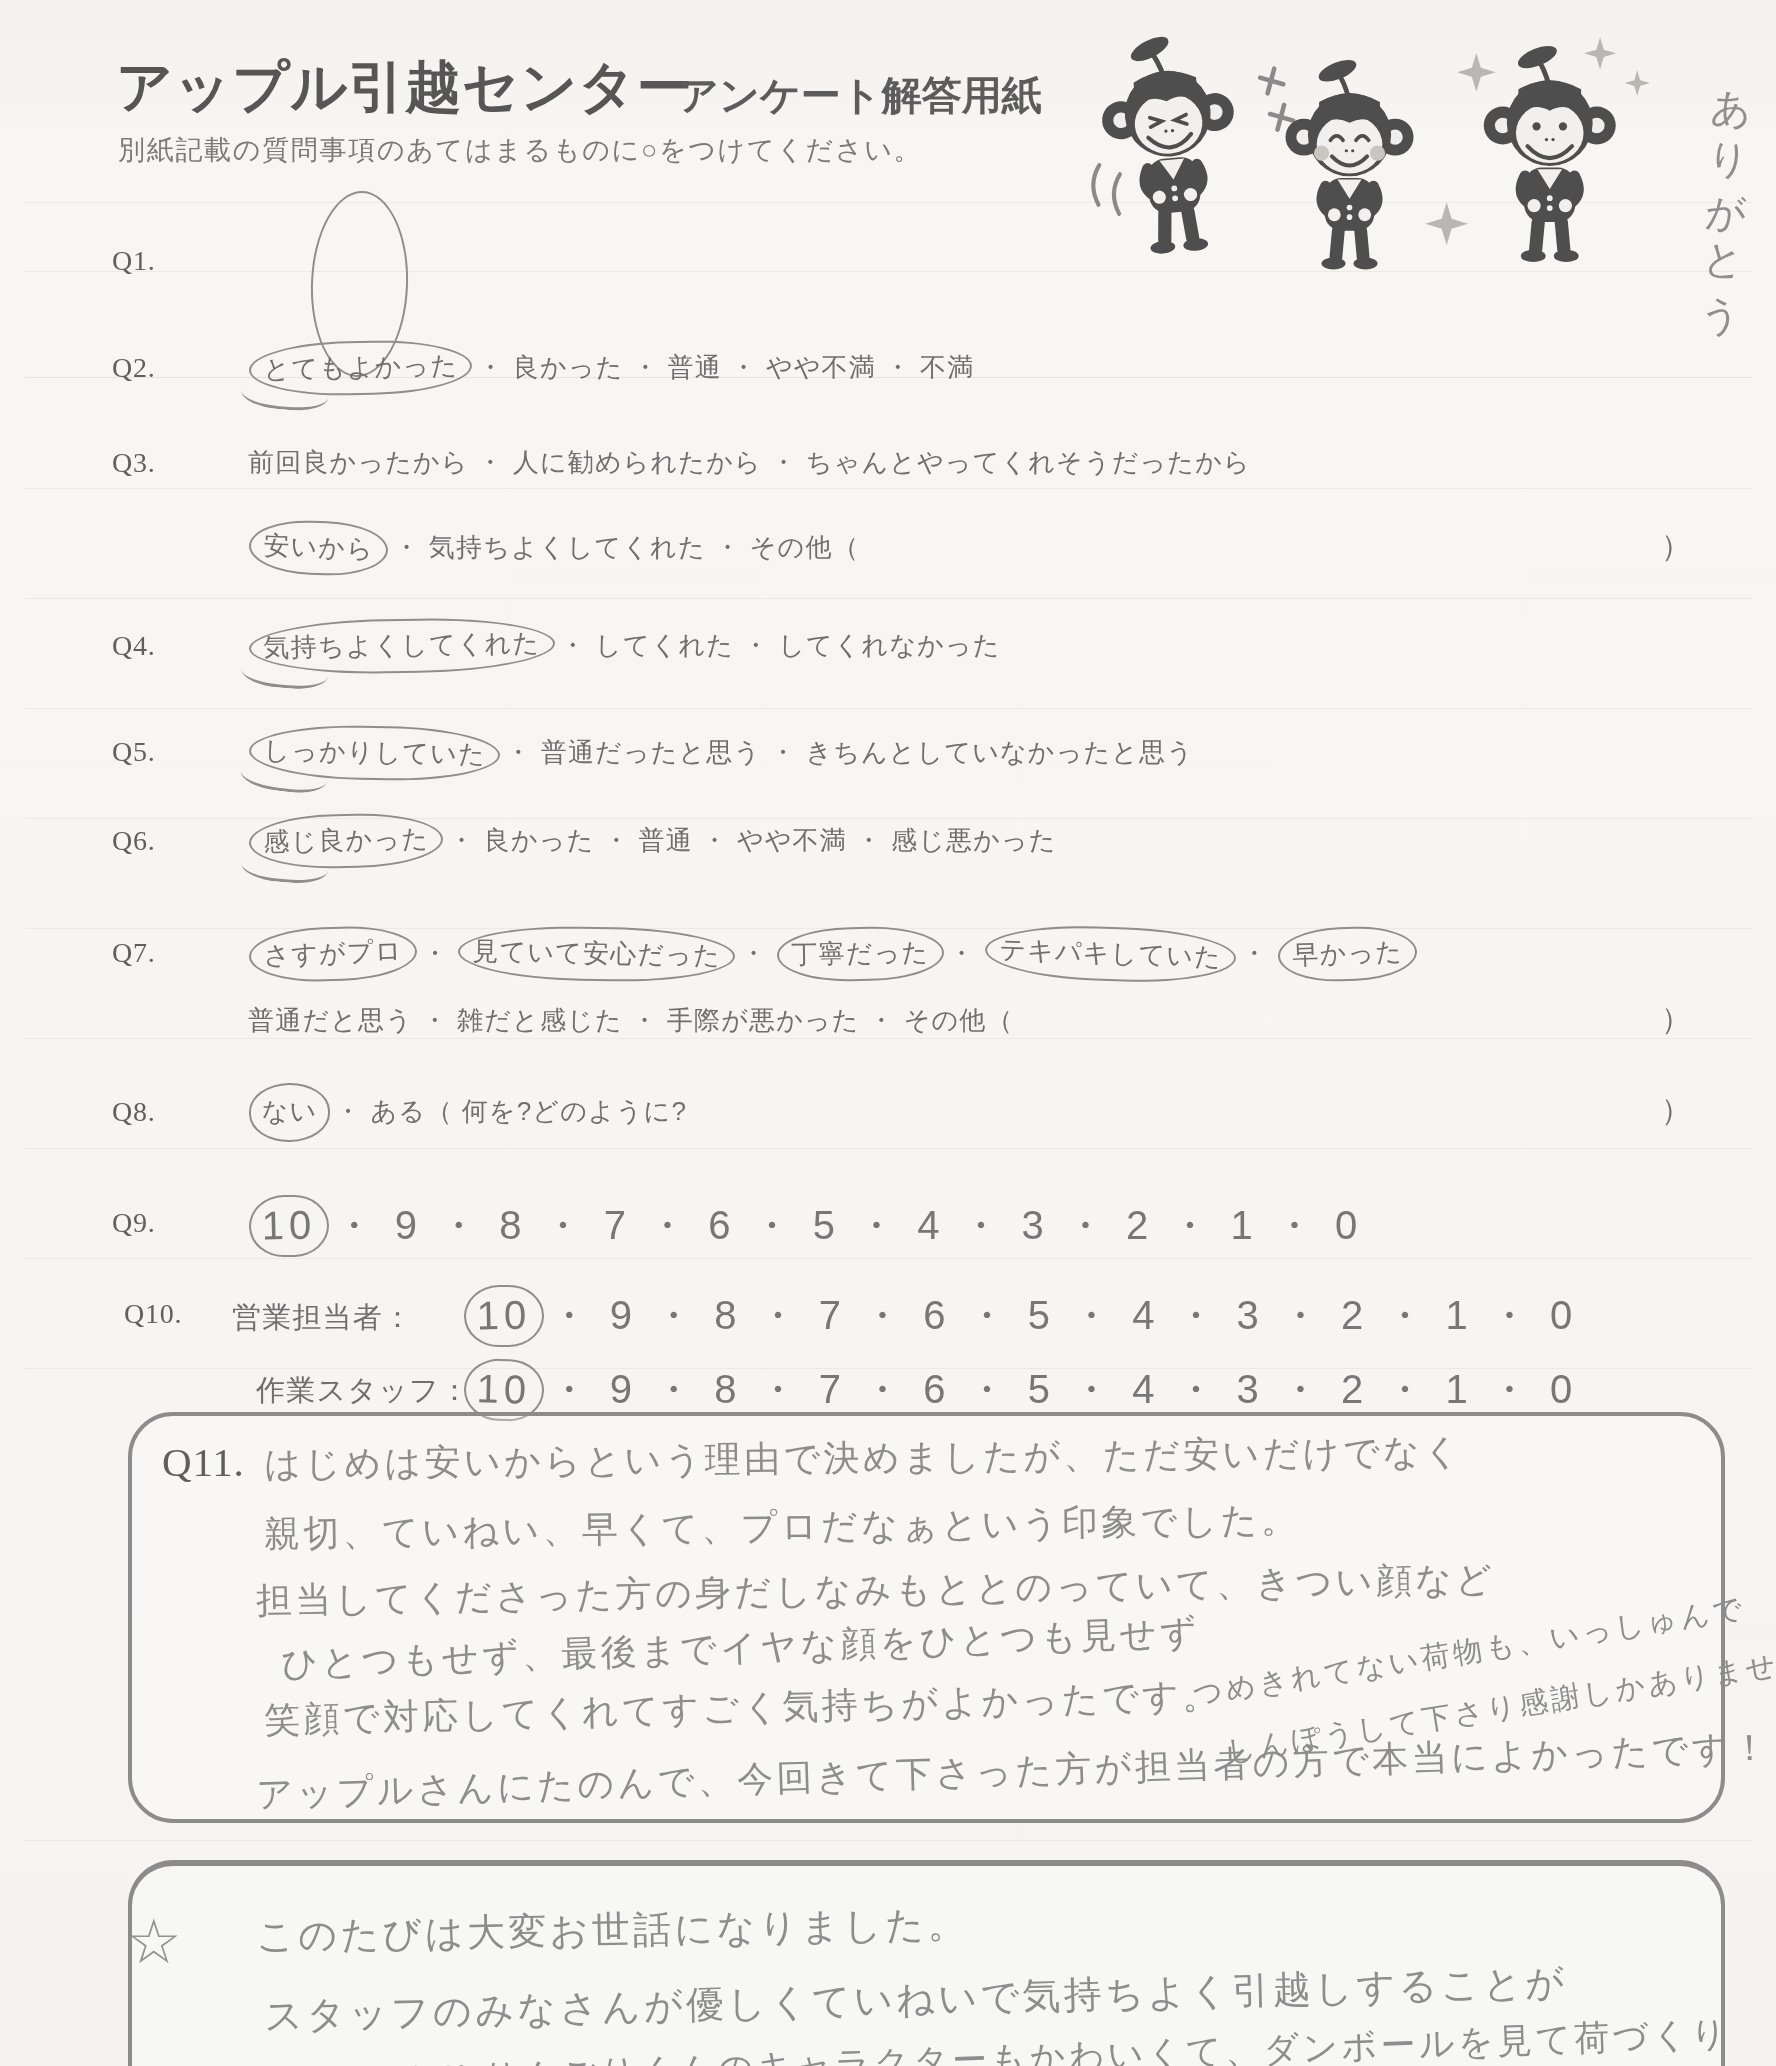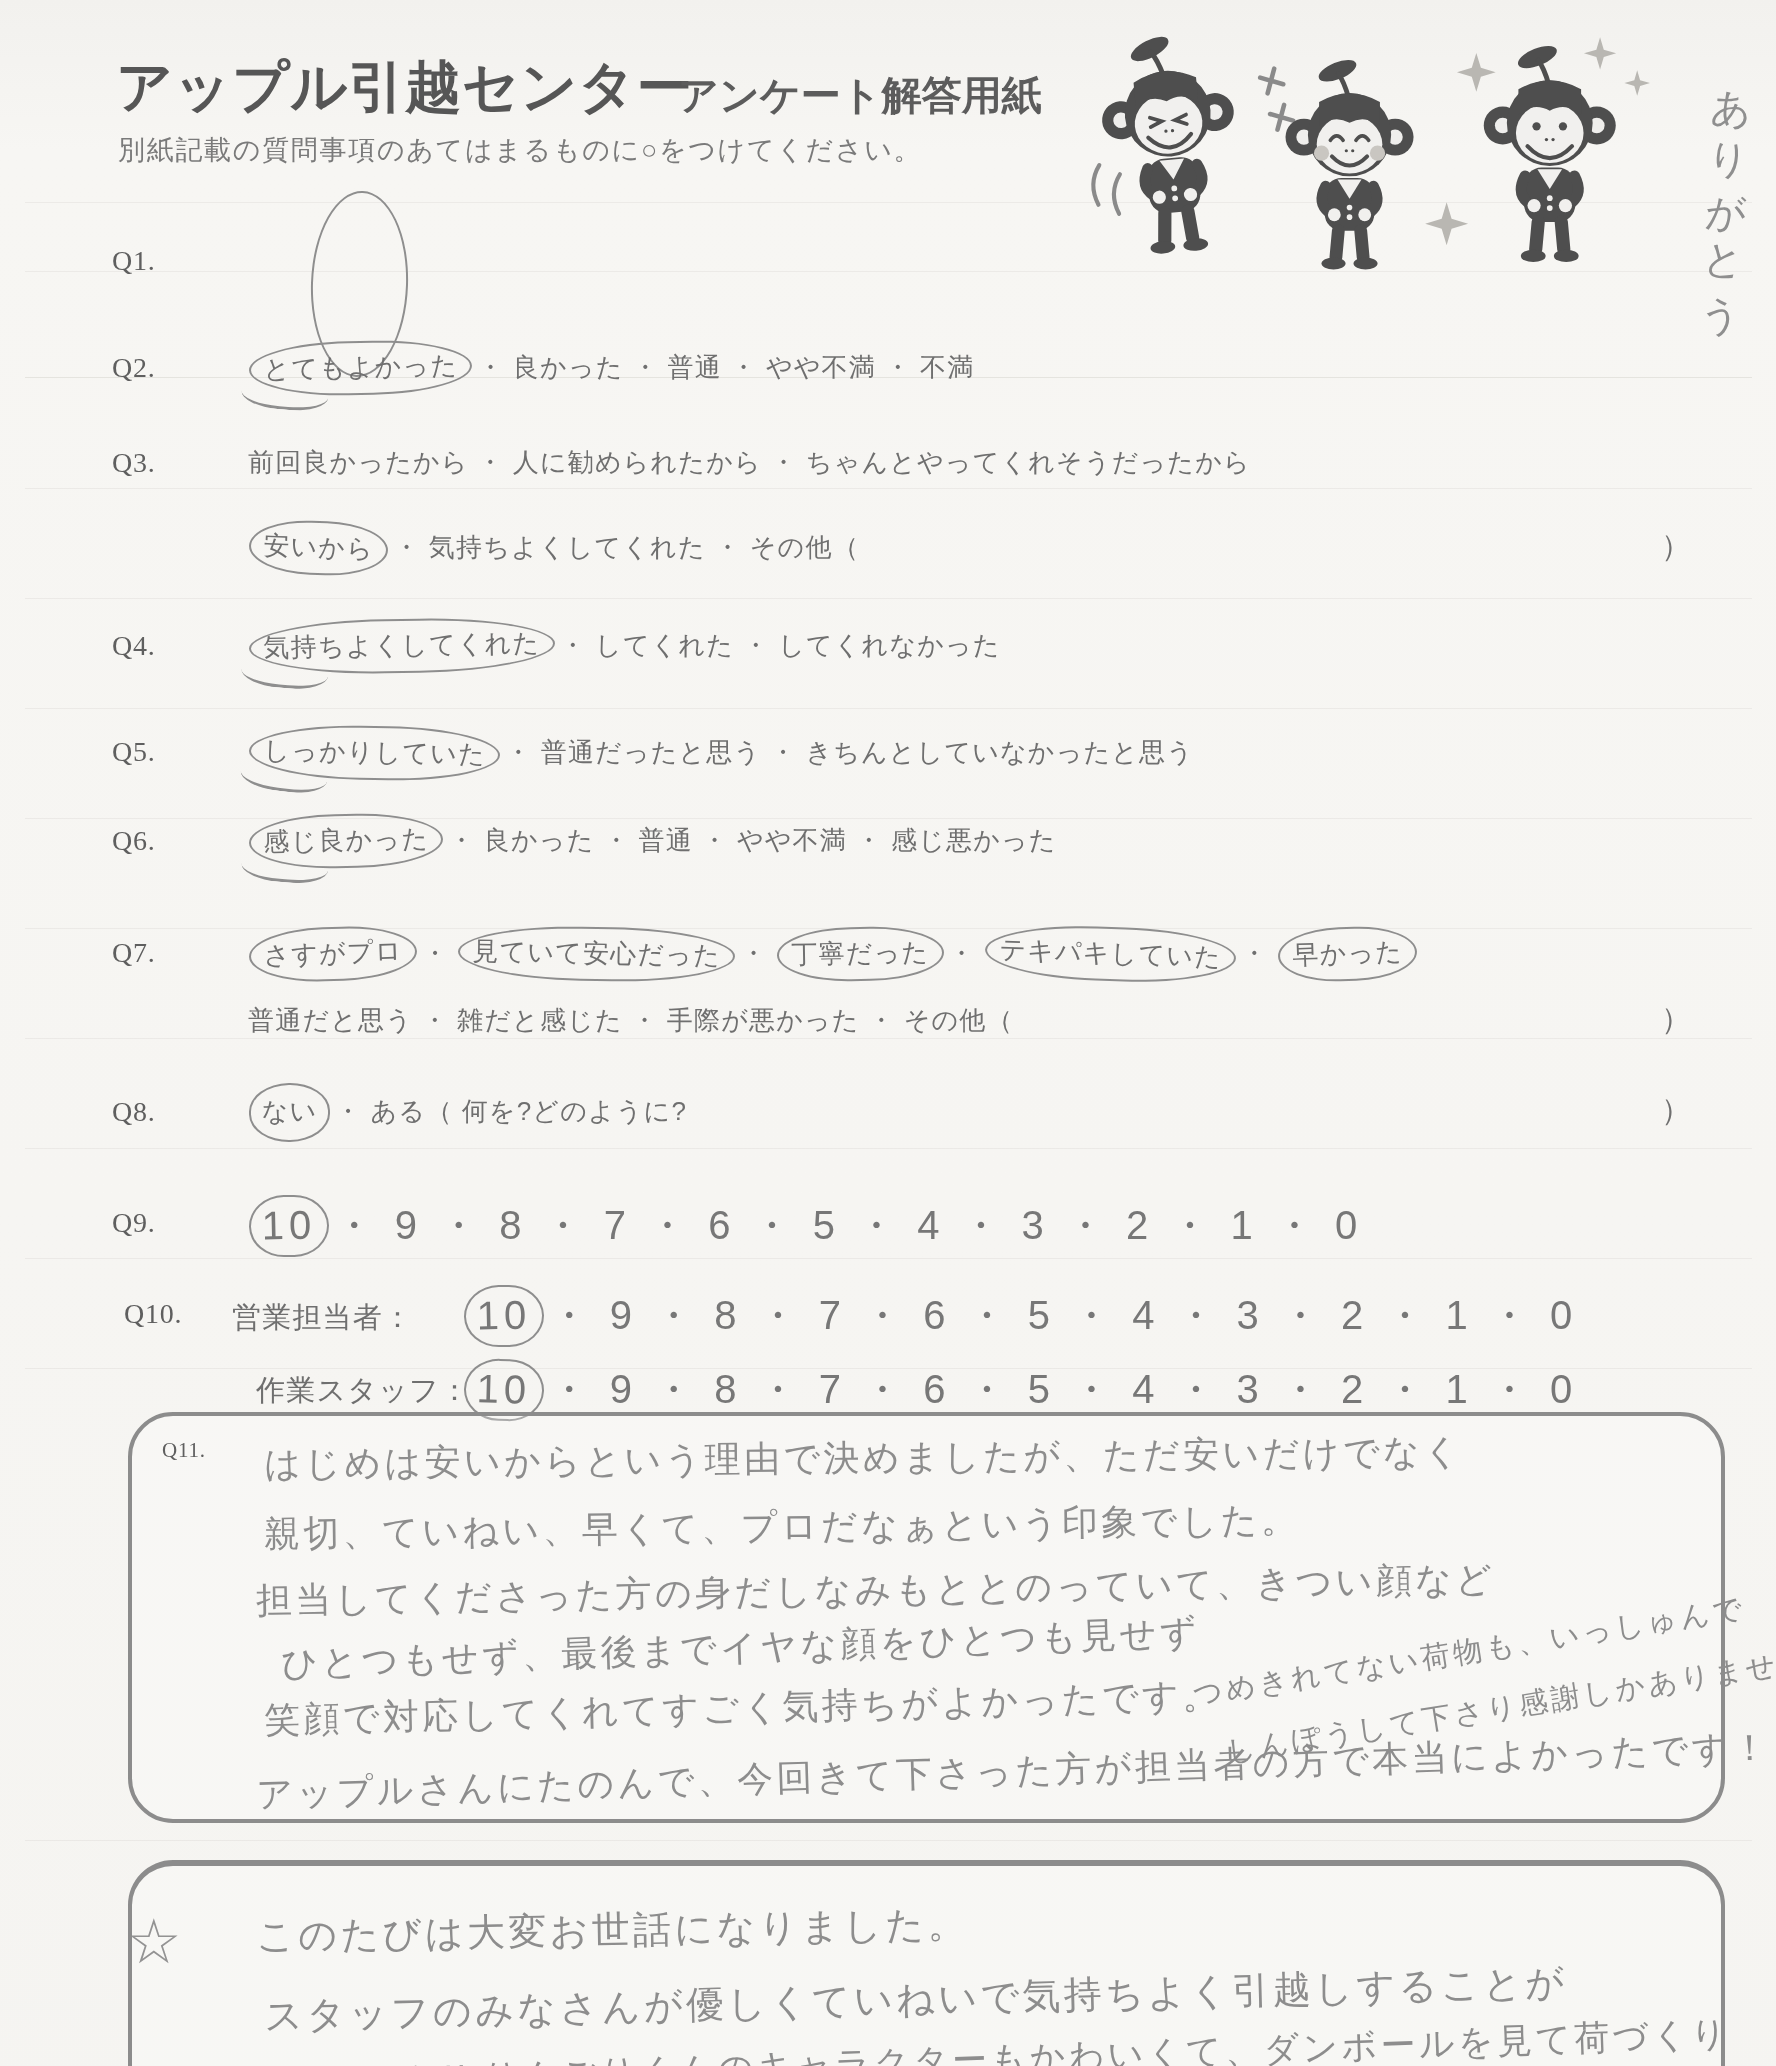--- a/index.html
+++ b/index.html
@@ -183,21 +183,21 @@
   <div class="qline" style="left:232px;top:1298px;font-size:29px"><span>営業担当者</span><span>：</span></div>
   <div class="qline nums" style="left:463px;top:1288px">
     <span class="circled" style="padding:5.8px 10.7px 7.4px">10</span><span>・ 9 ・ 8 ・ 7 ・ 6 ・ 5 ・ 4 ・ 3 ・ 2 ・ 1 ・ 0</span>
   </div>
   <div class="qline" style="left:256px;top:1371px;font-size:29px"><span>作業スタッフ</span><span>：</span></div>
   <div class="qline nums" style="left:463px;top:1362px">
     <span class="circled" style="padding:5.8px 10.7px 7.4px;transform:rotate(1.5deg)">10</span><span>・ 9 ・ 8 ・ 7 ・ 6 ・ 5 ・ 4 ・ 3 ・ 2 ・ 1 ・ 0</span>
   </div>
 
   <div class="box" style="left:128px;top:1412px;width:1589px;height:403px"></div>
-  <span class="qlabel" style="left:162px;top:1438px;font-size:21px">Q11.</span>
+  <span class="qlabel" style="left:162px;top:1438px;font-size:41px">Q11.</span>
   <div class="hw" style="left:264px;top:1434px;transform:rotate(-0.6deg)">はじめは安いからという理由で決めましたが、ただ安いだけでなく</div>
   <div class="hw" style="left:264px;top:1503px;transform:rotate(-0.8deg)">親切、ていねい、早くて、プロだなぁという印象でした。</div>
   <div class="hw" style="left:256px;top:1566px;transform:rotate(-1deg)">担当してくださった方の身だしなみもととのっていて、きつい顔など</div>
   <div class="hw" style="left:281px;top:1624px;transform:rotate(-2deg)">ひとつもせず、最後までイヤな顔をひとつも見せず</div>
   <div class="hw" style="left:264px;top:1684px;transform:rotate(-1.5deg)">笑顔で対応してくれてすごく気持ちがよかったです。</div>
   <div class="hw" style="left:1190px;top:1632px;font-size:29px;transform:rotate(-9deg)">つめきれてない荷物も、いっしゅんで</div>
   <div class="hw" style="left:1223px;top:1686px;font-size:29px;transform:rotate(-9deg)">しんぽうして下さり感謝しかありません</div>
   <div class="hw" style="left:256px;top:1747px;transform:rotate(-1.8deg)">アップルさんにたのんで、今回きて下さった方が担当者の方で本当によかったです！</div>
 
   <span class="star" style="left:126px;top:1905px">☆</span>

